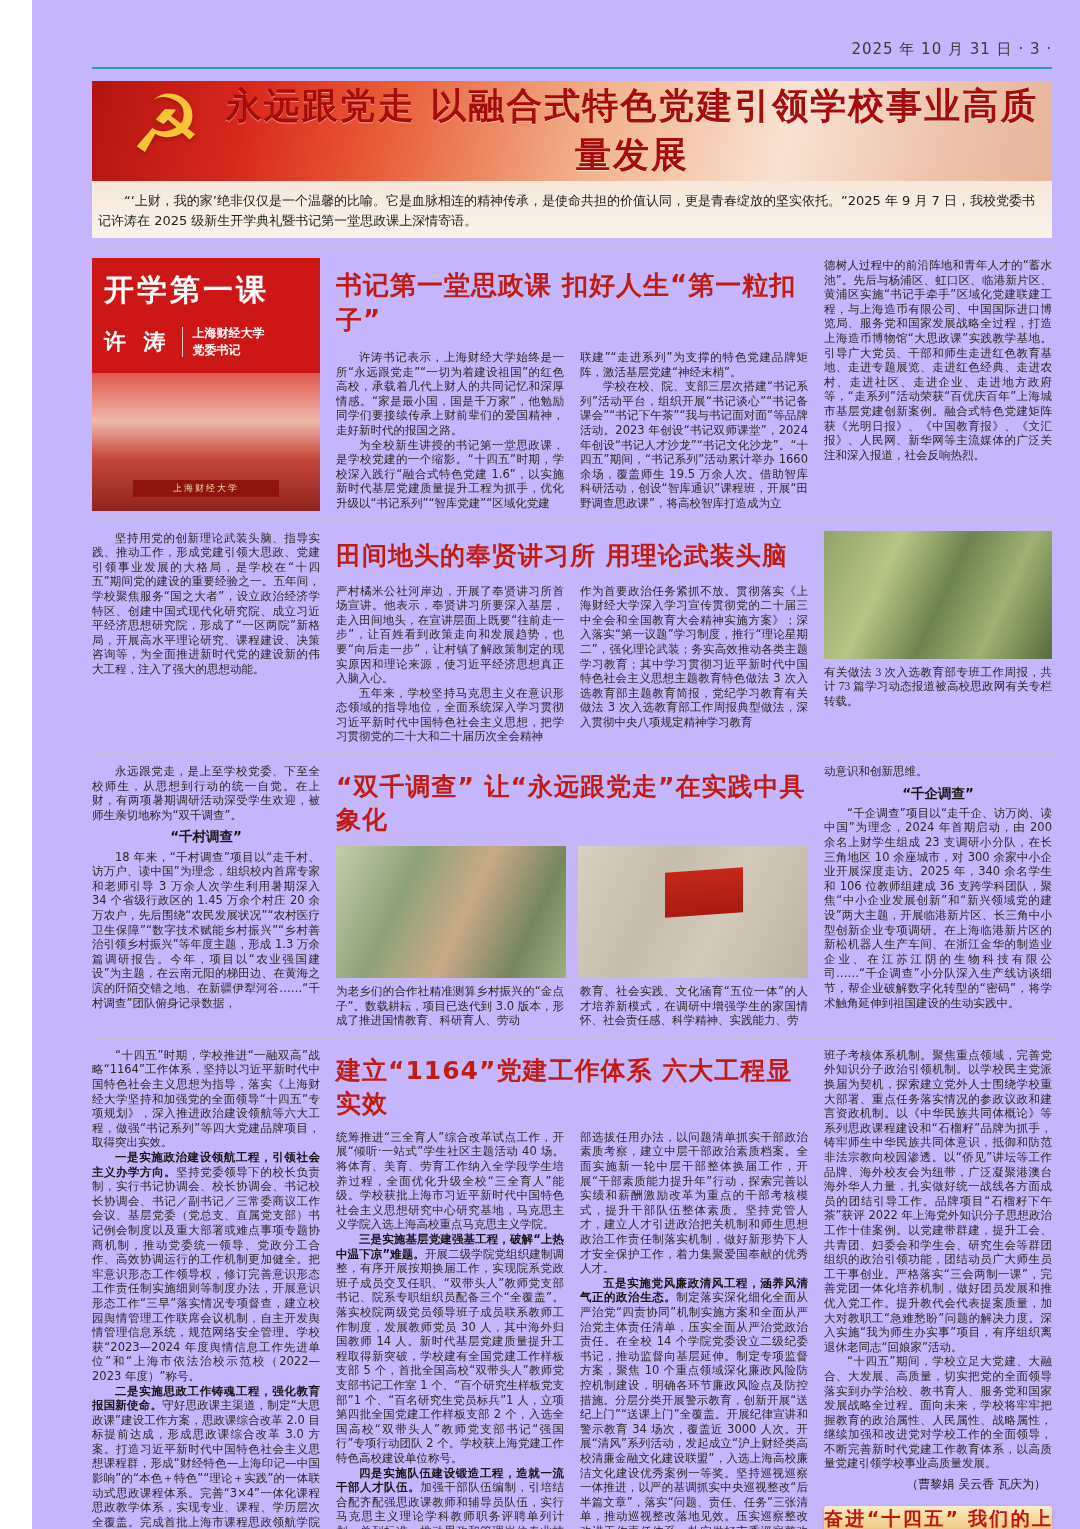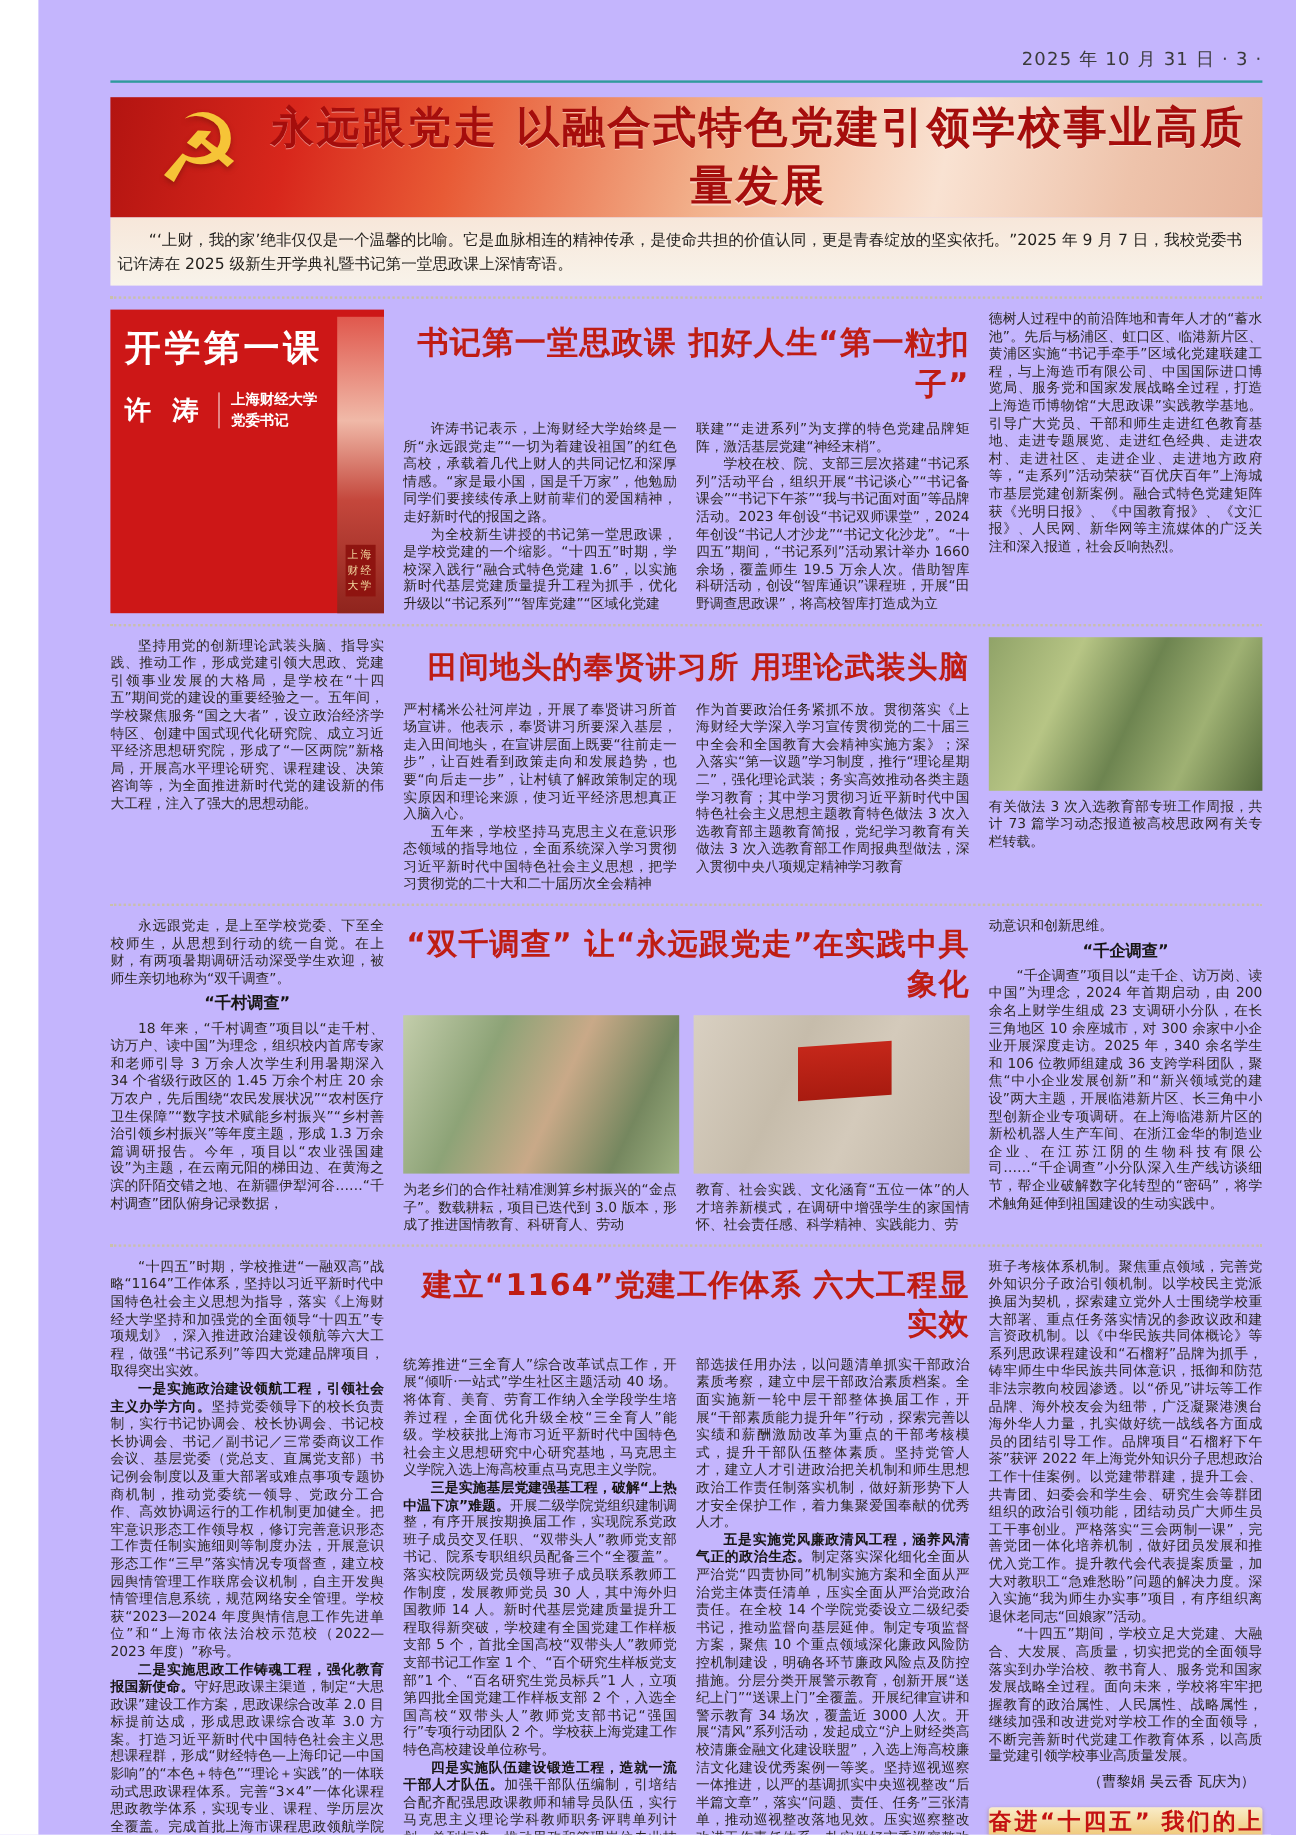--- a/index.html
+++ b/index.html
@@ -20,28 +20,28 @@
   .banner-title { width:100%; text-align:center; padding-left:120px; font-size:36px; font-weight:bold;
     color:#a50d0c; letter-spacing:2px; text-shadow:0 1px 0 rgba(255,255,255,.45); }
   .banner-quote { background:linear-gradient(180deg,#f7e7da,#f8f3ea); padding:10px 6px 8px 6px;
     font-size:13px; line-height:1.5; color:#24221f; text-indent:2em; }
 
   
   .bodytext { font-size:11.5px; line-height:1.27; color:#2c2824; text-align:justify; }
   .bodytext p { text-indent:2em; }
   .bodytext p.noindent { text-indent:0; }
   .lead { font-weight:bold; color:#171513; }
-  .headline { color:#bf1d14; font-weight:bold; text-align:right; letter-spacing:1px; }
+  .headline { color:#bf1d14; font-weight:bold; text-align:left; letter-spacing:1px; }
   .subhead { font-weight:bold; text-align:center; font-size:13.5px; color:#171513; margin:6px 0 4px 0; }
 
   .sec { display:grid; grid-template-columns:repeat(4,1fr); column-gap:16px; }
   .sep { border:none; border-top:2px dotted #c9bfac; margin:9px 0; }
 
   
-  .speaker-card { grid-column:1; grid-row:1/3; background:#cd1717; color:#fff; display:flex; flex-direction:row; }
+  .speaker-card { grid-column:1; grid-row:1/3; background:#cd1717; color:#fff; display:flex; flex-direction:column; }
   .card-top { padding:12px 12px 8px 12px; }
   .card-title { font-size:30px; font-weight:bold; letter-spacing:3px; }
   .card-row { display:flex; align-items:center; margin-top:14px;font-family:Liberation Serif, serif; }
   .card-name { font-size:22px; font-weight:bold; letter-spacing:6px; }
   .card-div { width:1px; height:30px; background:rgba(255,255,255,.8); margin:0 10px; }
   .card-org { font-size:12px; font-weight:bold; line-height:1.4; }
   .photo { position:relative; }
   .photo-speaker { flex:1; min-height:112px; margin-top:6px;
     background:linear-gradient(180deg,#e0584d 0%,#f0b9a8 35%,#c4473c 62%,#8f241d 100%); }
   .podium-bar { position:absolute; left:18%; right:18%; bottom:14px; background:#8f1410; color:#f3d9a0;
@@ -49,21 +49,21 @@
   .a-headline { grid-column:2/4; grid-row:1; font-size:26px; padding:10px 0 12px 0; }
   .a-col1 { grid-column:2; grid-row:2; }
   .a-col2 { grid-column:3; grid-row:2; }
   .a-col3 { grid-column:4; grid-row:1/3; }
 
   
   .b-col1 { grid-column:1; grid-row:1/3; }
   .b-headline { grid-column:2/4; grid-row:1; font-size:25px; padding:8px 0 12px 0; }
   .b-col2 { grid-column:2; grid-row:2; }
   .b-col3 { grid-column:3; grid-row:2; }
-  .b-right { grid-column:4; grid-row:1/3; }
+  .b-right { grid-column:4; grid-row:1/3;font-family:Liberation Serif, serif; }
   .photo-fengxian { height:128px;
     background:linear-gradient(115deg,#90a368 0%,#b7c585 28%,#6d8450 52%,#9fb173 74%,#556b3c 100%); }
   .b-caption { margin-top:6px; }
 
   
   .c-col1 { grid-column:1; grid-row:1/4; }
   .c-headline { grid-column:2/4; grid-row:1; font-size:25px; padding:6px 0 10px 0; }
   .c-photos { grid-column:2/4; grid-row:2; display:flex; gap:12px; margin-bottom:6px; }
   .c-photo { flex:1; height:132px; }
   .photo-interview { background:linear-gradient(115deg,#c3cdab 0%,#8da377 30%,#c9a988 55%,#75875f 80%,#9db080 100%); }

